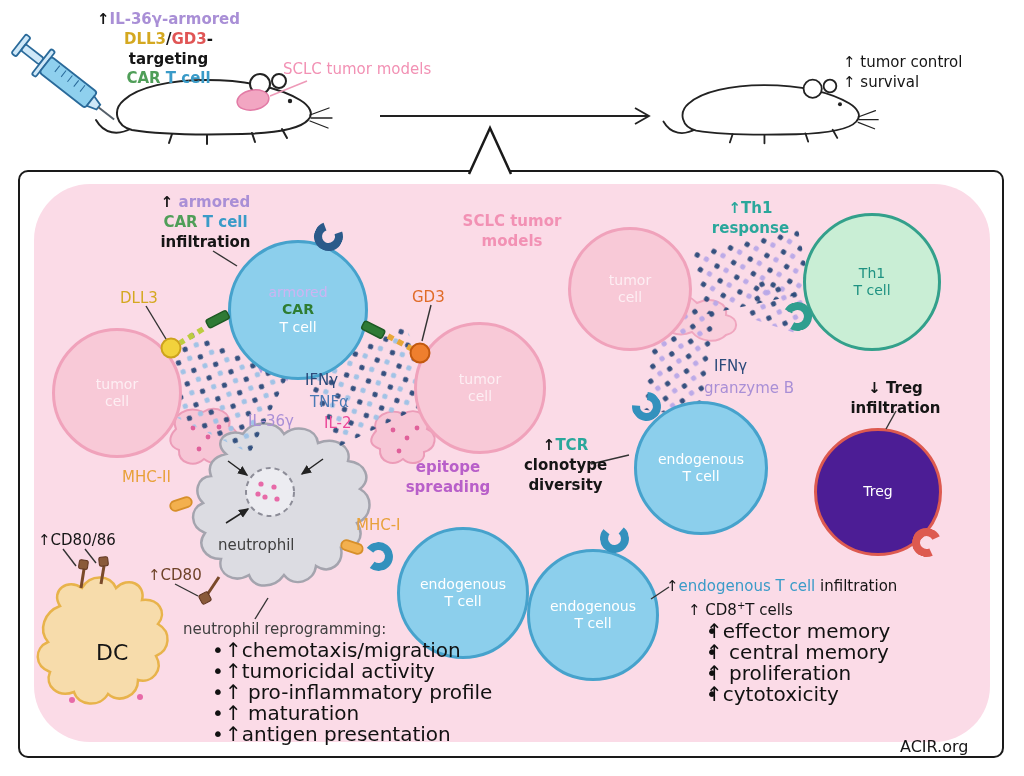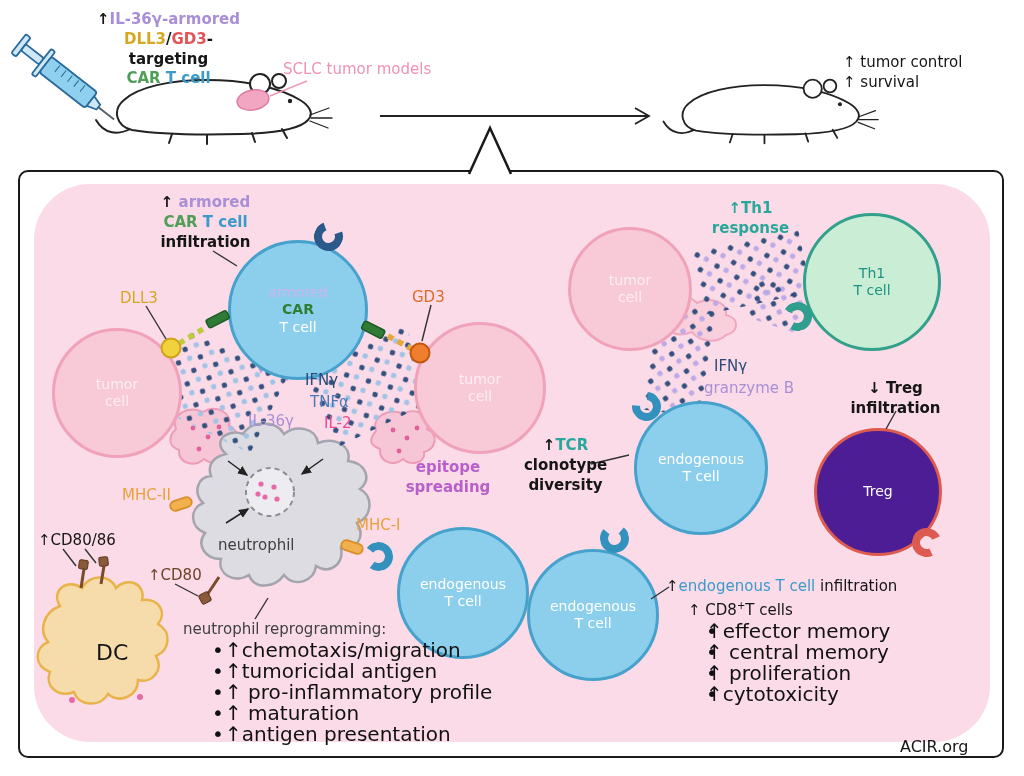--- a/index.html
+++ b/index.html
@@ -222,51 +222,55 @@
     <div>↑ tumor control</div>
     <div>↑ survival</div>
   </div>
 
   <div class="lbl ctr" style="left:128px;top:193px;width:155px">
     <div><span>↑</span> <span class="c-purple">armored</span></div>
     <div><span class="c-green">CAR</span> <span class="c-tblue">T cell</span></div>
     <div>infiltration</div>
   </div>
 
+  <div class="lbl ctr c-pink" style="left:452px;top:212px;width:120px">
+    <div>SCLC tumor</div>
+    <div>models</div>
+  </div>
 
   <div class="lbl ctr c-teal" style="left:703px;top:199px;width:95px">
     <div>↑Th1</div>
     <div>response</div>
   </div>
 
   <div class="lbl c-yellow" style="left:120px;top:289px">DLL3</div>
   <div class="lbl c-orange" style="left:412px;top:288px">GD3</div>
 
   <div class="lbl c-navy" style="left:305px;top:371px">IFNγ</div>
   <div class="lbl c-blue" style="left:310px;top:393px">TNFα</div>
   <div class="lbl c-lblue" style="left:324px;top:414px">IL-2</div>
   <div class="lbl c-purple" style="left:248px;top:412px">IL-36γ</div>
 
   <div class="lbl ctr c-magenta" style="left:398px;top:458px;width:100px">
     <div>epitope</div>
     <div>spreading</div>
   </div>
 
-  <div class="lbl c-mhc" style="left:122px;top:486px">MHC-II</div>
+  <div class="lbl c-mhc" style="left:122px;top:468px">MHC-II</div>
   <div class="lbl c-mhc" style="left:356px;top:516px">MHC-I</div>
   <div class="lbl c-gray" style="left:218px;top:536px">neutrophil</div>
 
   <div class="lbl" style="left:38px;top:531px">↑CD80/86</div>
   <div class="lbl c-brown" style="left:148px;top:566px">↑CD80</div>
   <div class="lbl" style="left:96px;top:638px;font-size:22px">DC</div>
 
   <div class="lbl c-gray" style="left:183px;top:620px">neutrophil reprogramming:</div>
   <ul class="blist lbl" style="left:212px;top:640px">
     <li><span>↑chemotaxis/migration</span></li>
-    <li><span>↑tumoricidal antigen</span></li>
+    <li><span>↑tumoricidal activity</span></li>
     <li><span>↑ pro-inflammatory profile</span></li>
     <li><span>↑ maturation</span></li>
     <li><span>↑antigen presentation</span></li>
   </ul>
 
   <div class="lbl c-navy" style="left:714px;top:357px">IFNγ</div>
   <div class="lbl c-purple" style="left:704px;top:379px">granzyme B</div>
 
   <div class="lbl ctr" style="left:518px;top:436px;width:95px">
     <div><span>↑</span><span class="c-teal">TCR</span></div>

